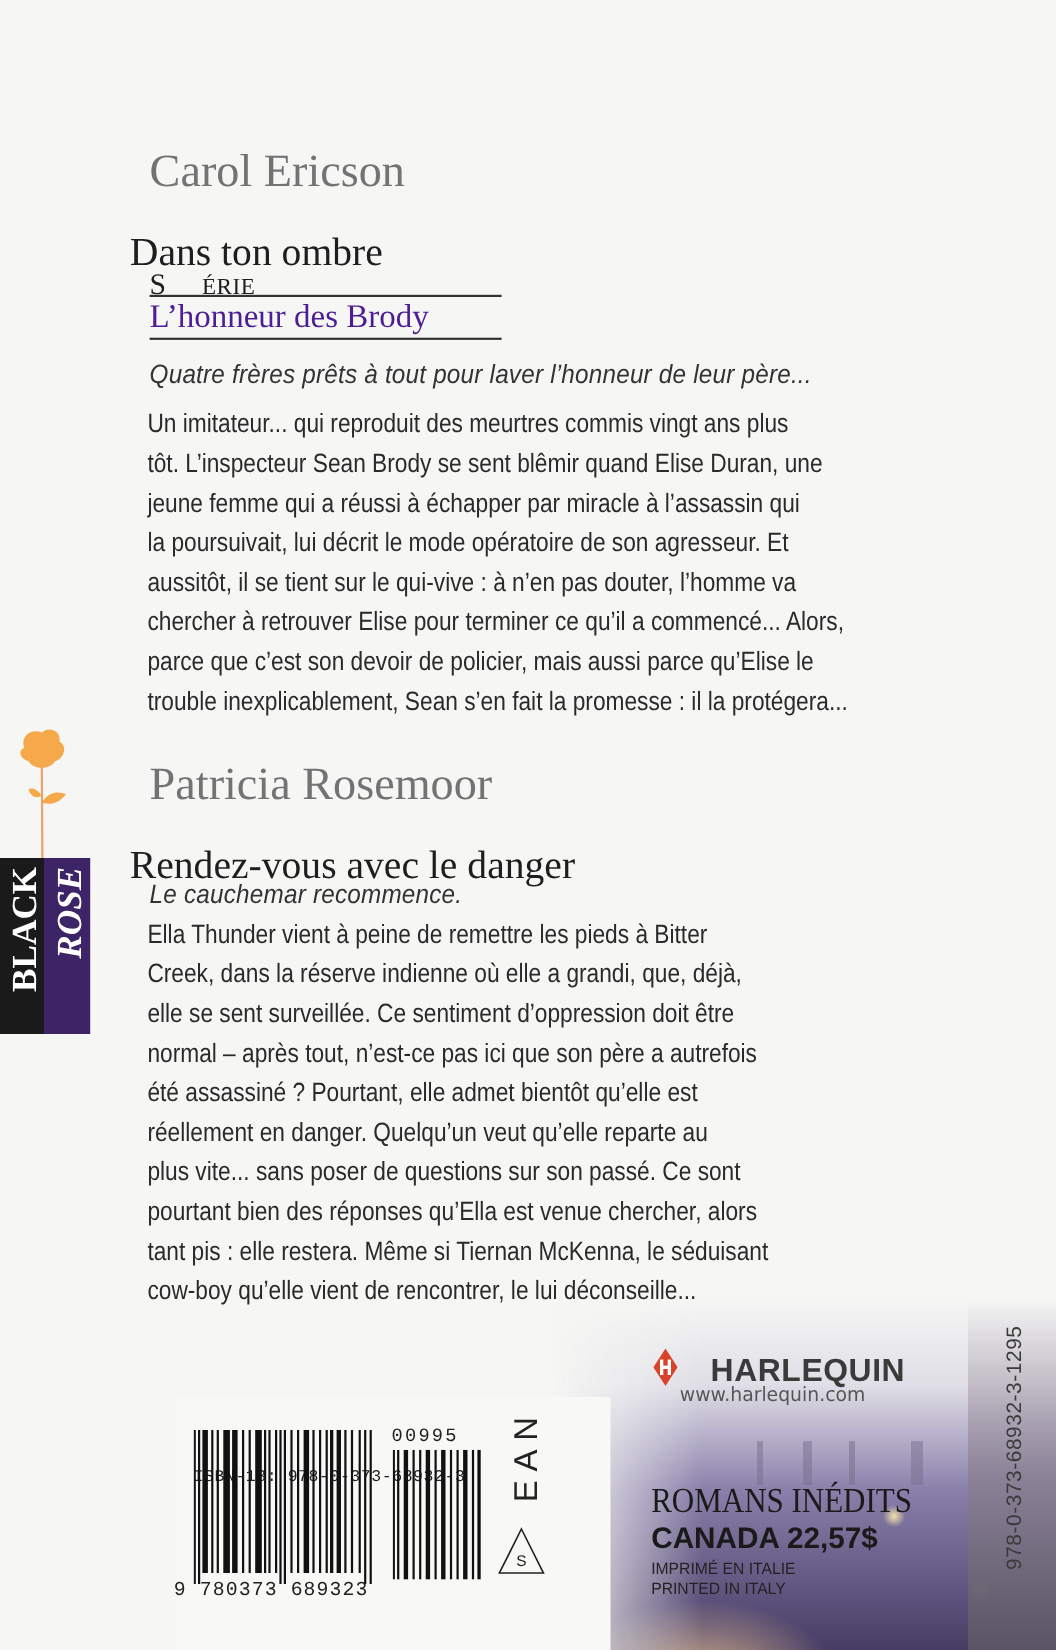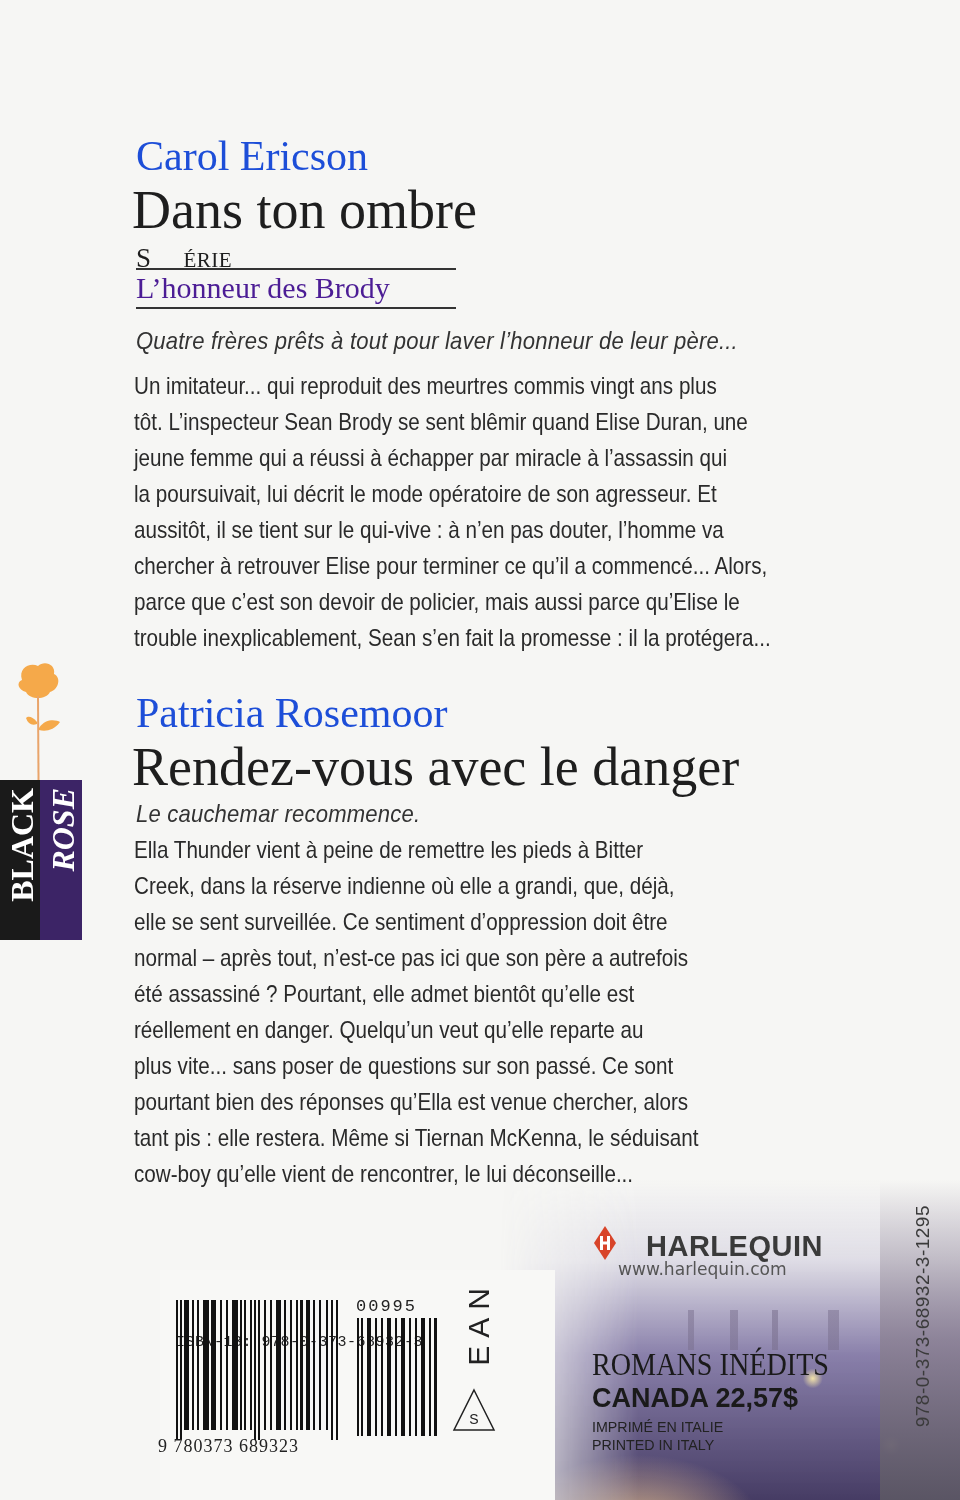--- a/index.html
+++ b/index.html
@@ -24,24 +24,24 @@
     position:absolute; left:880px; top:1180px; width:80px; height:320px;
     background:linear-gradient(180deg, rgba(246,246,244,0.6), rgba(140,130,150,0.9) 50%, rgba(90,85,100,1));
   }
   .skyline {
     position:absolute; left:660px; top:1310px; width:280px; height:40px;
     background:
       linear-gradient(90deg, transparent 0 10%, rgba(120,110,140,.5) 10% 12%, transparent 12% 25%, rgba(120,110,140,.5) 25% 28%, transparent 28% 40%, rgba(120,110,140,.55) 40% 42%, transparent 42% 60%, rgba(120,110,140,.5) 60% 64%, transparent 64%);
   }
   .serif { font-family:"Liberation Serif", "DejaVu Serif", serif; }
   .author {
-    position:absolute; left:136px; font-size:42px; color:#1d4ed8; line-height:1;
+    position:absolute; left:136px; font-size:42px; color:#737373; line-height:1;
   }
   .title {
-    position:absolute; left:132px; font-size:54px; color:#1e1e1e; line-height:1;
+    position:absolute; left:118px; font-size:36px; color:#1e1e1e; line-height:1;margin-top:28px;
   }
   .serie-label {
     position:absolute; left:136px; top:243px; font-size:27px; color:#1e1e1e; letter-spacing:0.5px;
   }
   .serie-label .sc { font-size:21px;margin-left:32px; }
   .rule { position:absolute; left:136px; width:320px; height:1.5px; background:#333; }
   .serie-name { position:absolute; left:136px; top:271px; font-size:30px; color:#4c1d95; }
   .tagline {
     position:absolute; left:136px; font-size:24px; font-style:italic; color:#333;
     font-family:"Liberation Sans", sans-serif; transform:scaleX(0.92); transform-origin:left;
@@ -88,21 +88,21 @@
   .barcode-box {
     position:absolute; left:160px; top:1270px; width:395px; height:230px; background:#f8f8f6;
   }
   .isbn-top {
     position:absolute; left:176px; top:1334px; font-family:"Liberation Mono", monospace; font-size:15px; color:#222; letter-spacing:0.5px; white-space:nowrap;
   }
   .addon-num {
     position:absolute; left:356px; top:1297px; font-family:"Liberation Mono", monospace; font-size:17px; color:#222; letter-spacing:2px;
   }
   .ean-digits {
-    position:absolute; left:158px; top:1436px; font-family:Liberation Serif, serif; font-size:18px; color:#222; letter-spacing:1px; white-space:nowrap;
+    position:absolute; left:158px; top:1436px; font-family:Liberation Mono, monospace; font-size:18px; color:#222; letter-spacing:1px; white-space:nowrap;
   }
   .bars-main { position:absolute; left:176px; top:1300px; width:165px; height:140px; }
   .bars-addon { position:absolute; left:357px; top:1318px; width:82px; height:118px; }
   .ean-label {
     position:absolute; left:462px; top:1280px; font-size:30px; color:#222; writing-mode:vertical-rl; transform:rotate(180deg); letter-spacing:8px;
     font-family:"Liberation Sans", sans-serif;
   }
   .s-tri { position:absolute; left:452px; top:1388px; width:44px; height:44px; }
 
   .romans {

